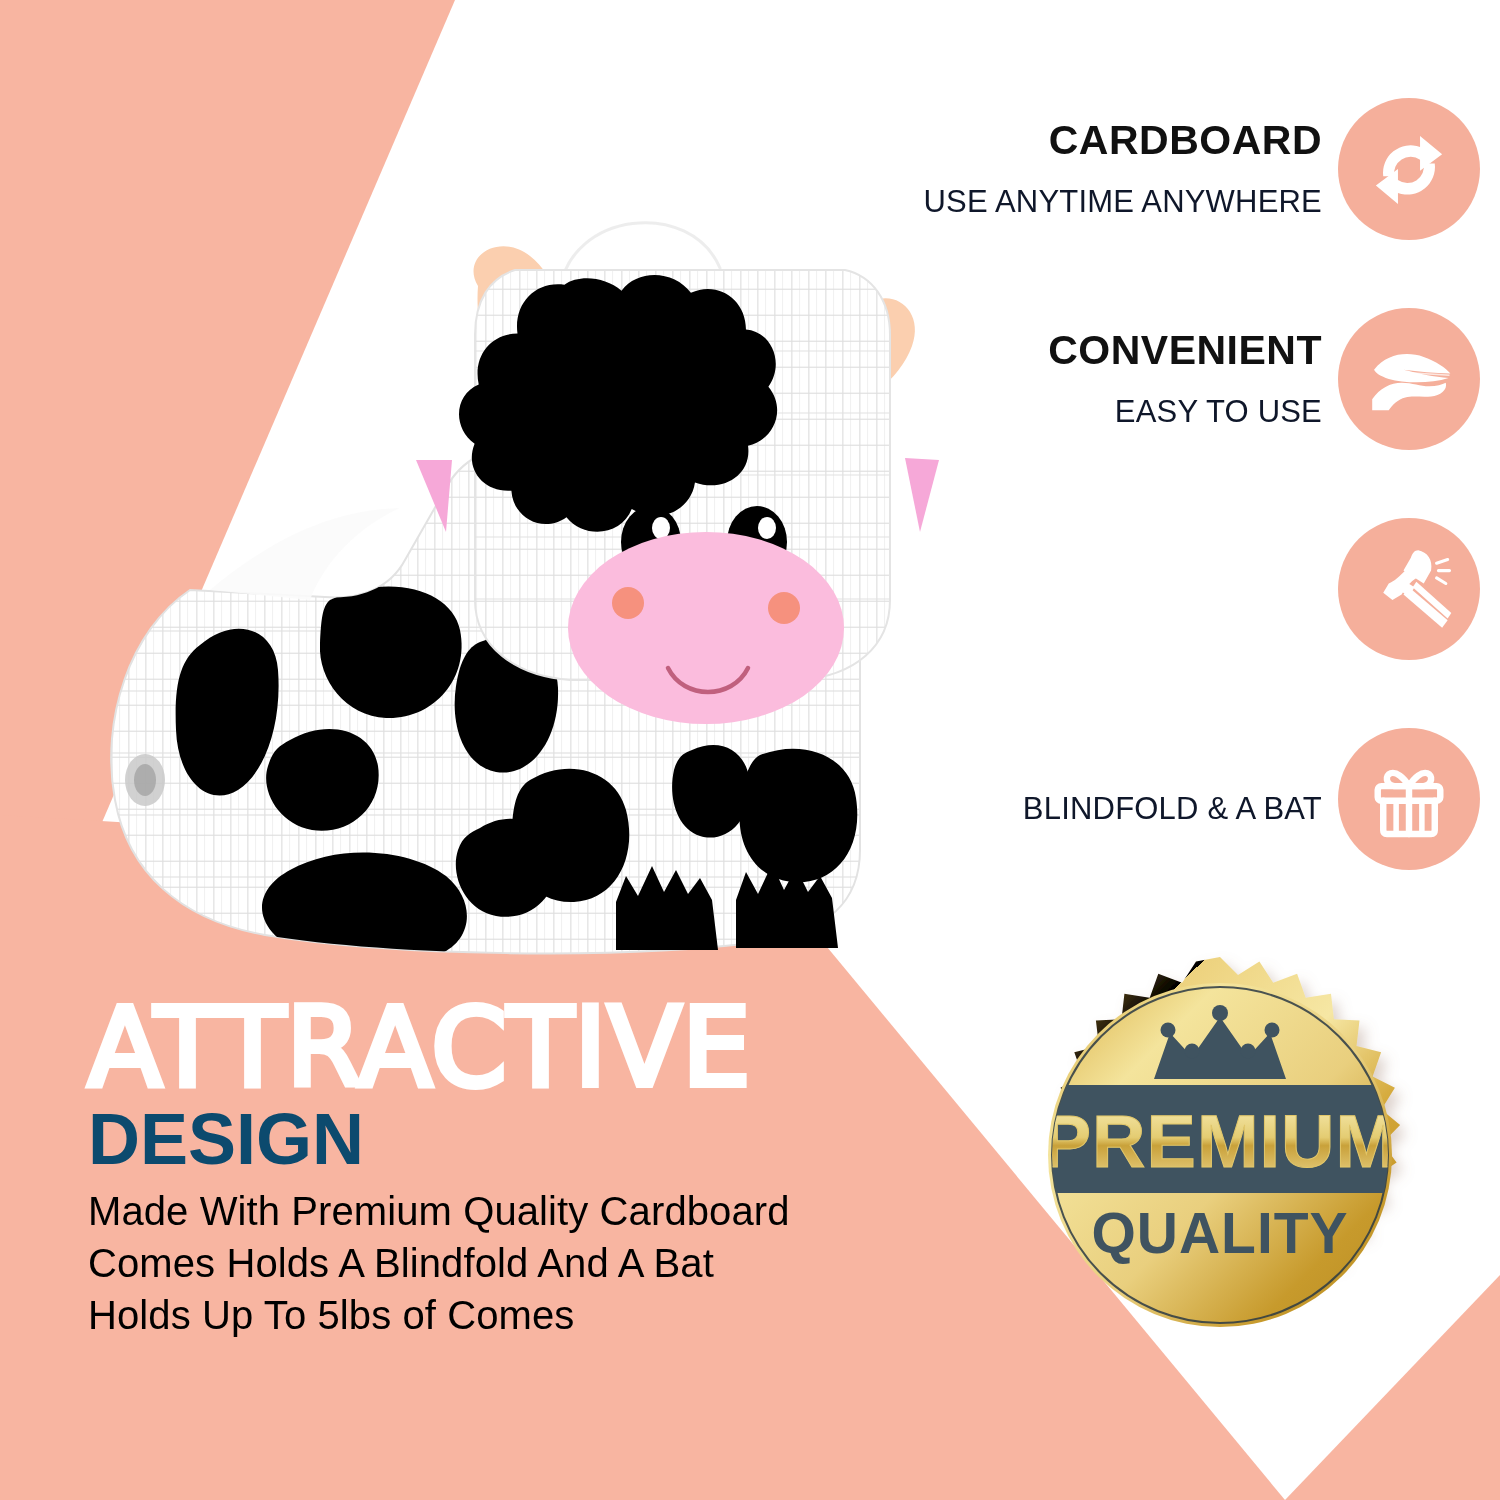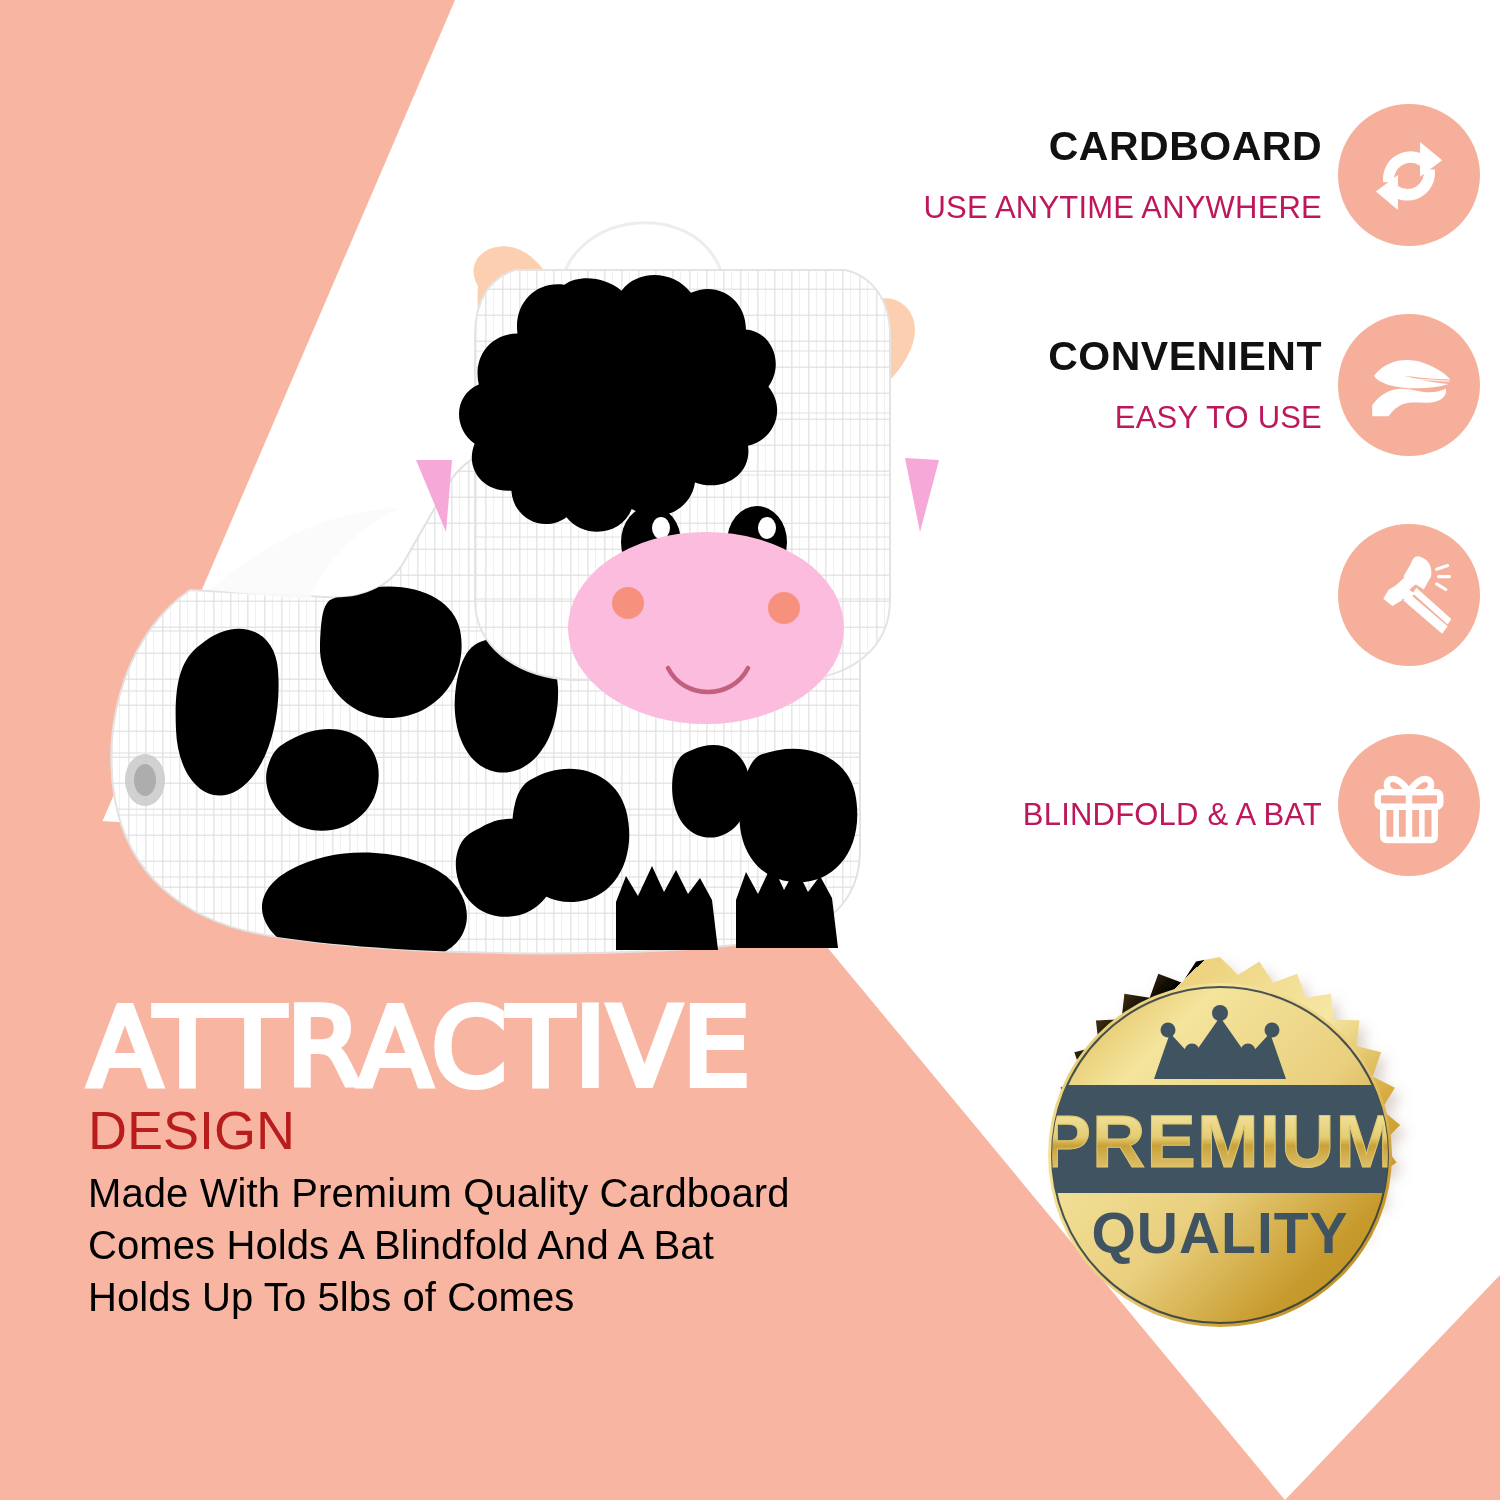--- a/index.html
+++ b/index.html
@@ -12,32 +12,32 @@
   }
   #stage{position:absolute;inset:0;width:1500px;height:1500px;overflow:hidden;}
 
   
   .bg-layer{position:absolute;inset:0;width:1500px;height:1500px;}
 
   
   .product{position:absolute;left:60px;top:160px;width:880px;height:800px;}
 
   
-  .features{position:absolute;left:780px;top:70px;width:700px;}
+  .features{position:absolute;left:780px;top:64px;width:700px;}
   .feature{
     display:flex;align-items:center;justify-content:flex-end;
     height:210px;
   }
   .feat-text{text-align:right;padding-right:16px;}
   .feat-title{
     font-weight:bold;font-size:41px;letter-spacing:0.5px;color:#111111;
     line-height:1.08;white-space:nowrap;
   }
   .feat-sub{
-    font-size:31px;color:#be185d;line-height:1.2;margin-top:20px;white-space:nowrap;
+    font-size:31px;color:#0f172a;line-height:1.2;margin-top:20px;white-space:nowrap;
     letter-spacing:0.2px;
   }
   .feat-icon{
     width:142px;height:142px;border-radius:50%;
     background:#F5AF9B;
     display:flex;align-items:center;justify-content:center;
     flex:0 0 142px;
   }
   .feat-icon svg{width:92px;height:92px;display:block;}
 
@@ -48,23 +48,23 @@
     font-weight:normal;
     font-size:108px;
     color:#ffffff;
     letter-spacing:1px;
     line-height:0.98;
     margin:0 0 2px 0;
     -webkit-text-stroke:6px #ffffff;
     paint-order:stroke fill;
   }
   .headline-design{
-    font-weight:normal;
-    font-size:54px;
-    color:#b91c1c;
+    font-weight:bold;
+    font-size:72px;
+    color:#0c4a6e;
     letter-spacing:0px;
     line-height:1.0;
     margin:2px 0 10px 0;
   }
   .copy-lines{font-size:40px;color:#000000;line-height:1.30;letter-spacing:0.1px;}
   .copy-lines div{white-space:nowrap;}
 
   
   .badge{position:absolute;left:1010px;top:945px;width:420px;height:420px;}
 </style>

